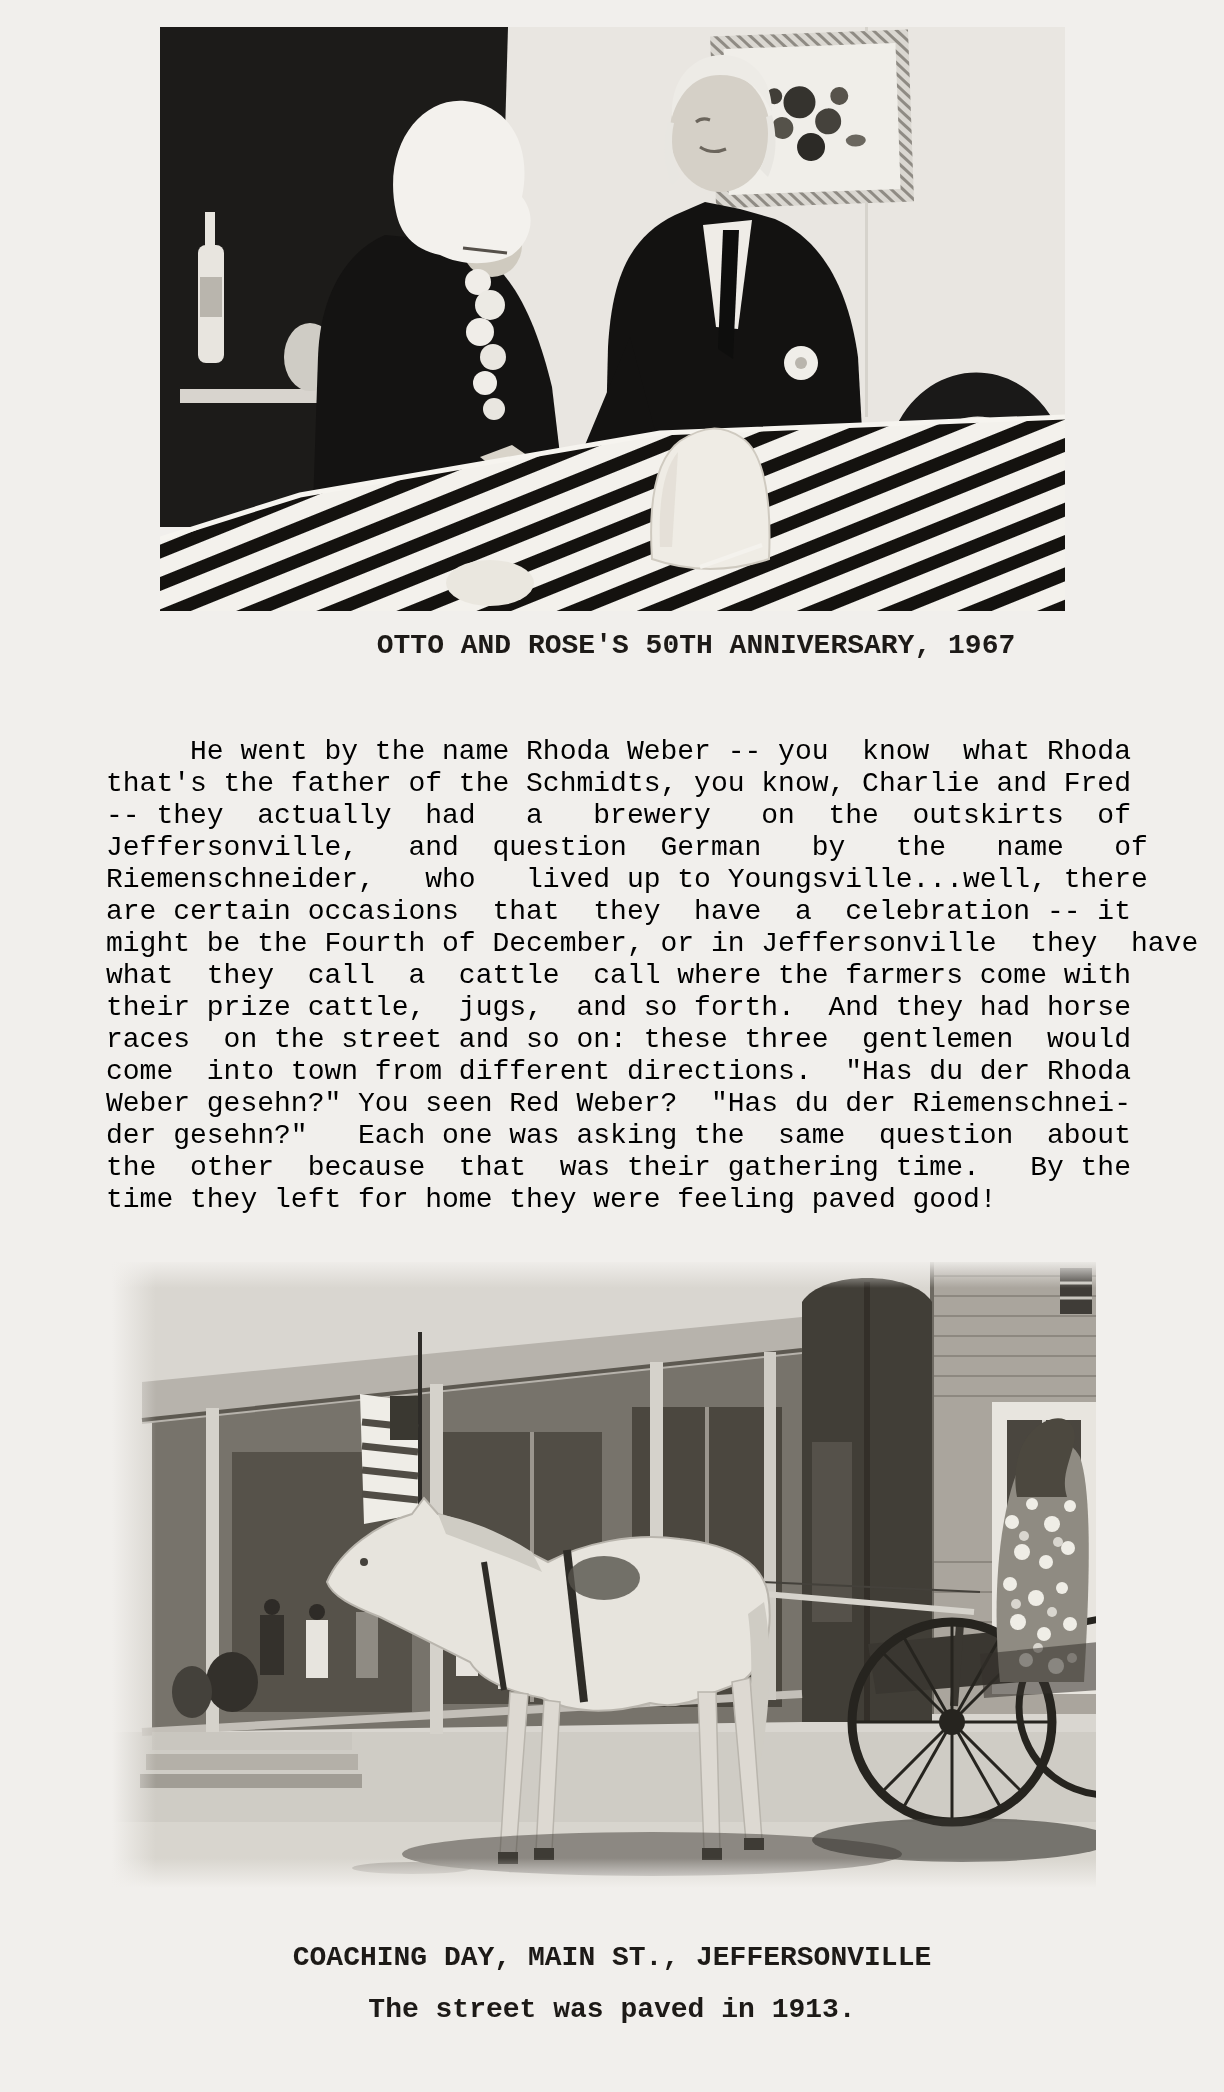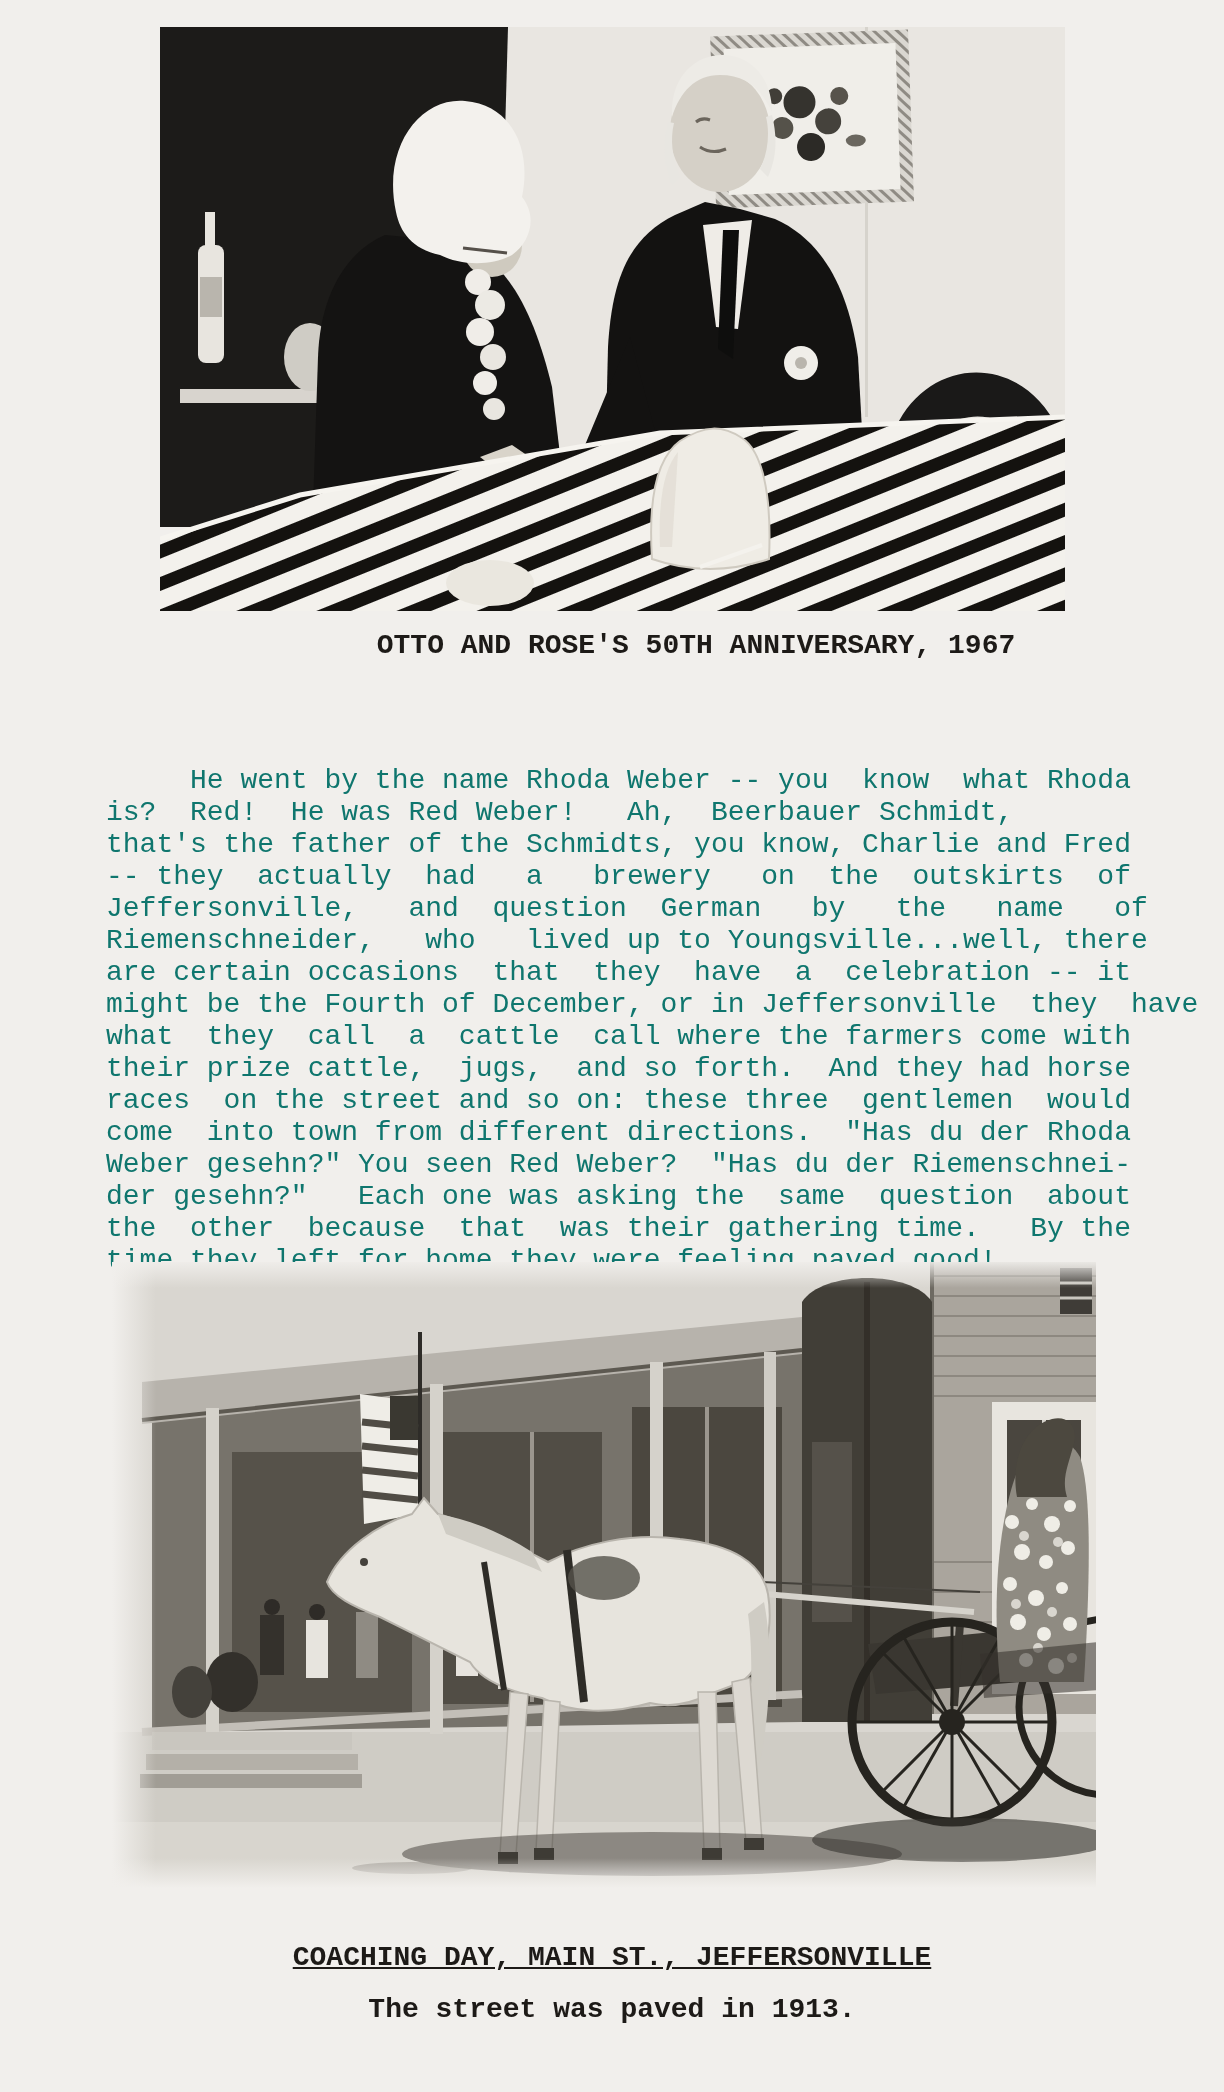--- a/index.html
+++ b/index.html
@@ -10,25 +10,25 @@
     color:#221f1c;
   }
   .photo{position:absolute;overflow:hidden;}
   .photo svg{display:block;}
   .caption{
     position:absolute;left:0;width:1224px;text-align:center;
     font-size:28px;font-weight:bold;letter-spacing:0px;color:#1d1a17;
     white-space:pre;
   }
   #caption-top{top:630px;padding-left:84px;}
-  #caption-bottom-1{top:1942px;text-decoration:underline;}
+  #caption-bottom-1{top:1942px;}
   #caption-bottom-2{top:1978px;font-weight:bold;margin-top:16px;}
   #body-text{
-    position:absolute;left:106px;top:765px;width:1060px;
-    font-size:28px;line-height:32px;color:#0f766e;
+    position:absolute;left:106px;top:736px;width:1060px;
+    font-size:28px;line-height:32px;color:#000000;
   }
   .tline{white-space:pre;height:32px;}
 </style>
 </head>
 <body>
 
 <div class="photo" style="left:160px;top:27px;width:905px;height:584px;">
 <svg width="905" height="584" viewBox="0 0 905 584" xmlns="http://www.w3.org/2000/svg">
   <defs>
     <pattern id="tcloth" width="30" height="30" patternUnits="userSpaceOnUse" patternTransform="rotate(-22)">
@@ -118,21 +118,20 @@
     <path d="M500 520 C498 470 505 440 518 425 L512 520 Z" fill="#ddd8ce" opacity="0.6"></path>
     <line x1="540" y1="540" x2="602" y2="518" stroke="#f4f2ed" stroke-width="4"></line>
   </g>
 </svg>
 </div>
 
 <div class="caption" id="caption-top">OTTO AND ROSE'S 50TH ANNIVERSARY, 1967</div>
 
 <div id="body-text">
   <div class="tline">     He went by the name Rhoda Weber -- you  know  what Rhoda</div>
-  <div class="tline">is?  Red!  He was Red Weber!   Ah,  Beerbauer Schmidt,</div>
   <div class="tline">that's the father of the Schmidts, you know, Charlie and Fred</div>
   <div class="tline">-- they  actually  had   a   brewery   on  the  outskirts  of</div>
   <div class="tline">Jeffersonville,   and  question  German   by   the   name   of</div>
   <div class="tline">Riemenschneider,   who   lived up to Youngsville...well, there</div>
   <div class="tline">are certain occasions  that  they  have  a  celebration -- it</div>
   <div class="tline">might be the Fourth of December, or in Jeffersonville  they  have</div>
   <div class="tline">what  they  call  a  cattle  call where the farmers come with</div>
   <div class="tline">their prize cattle,  jugs,  and so forth.  And they had horse</div>
   <div class="tline">races  on the street and so on: these three  gentlemen  would</div>
   <div class="tline">come  into town from different directions.  "Has du der Rhoda</div>

